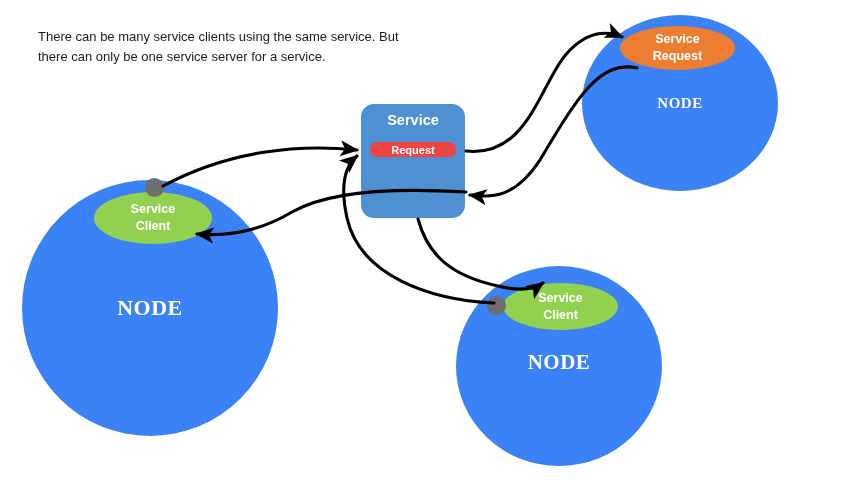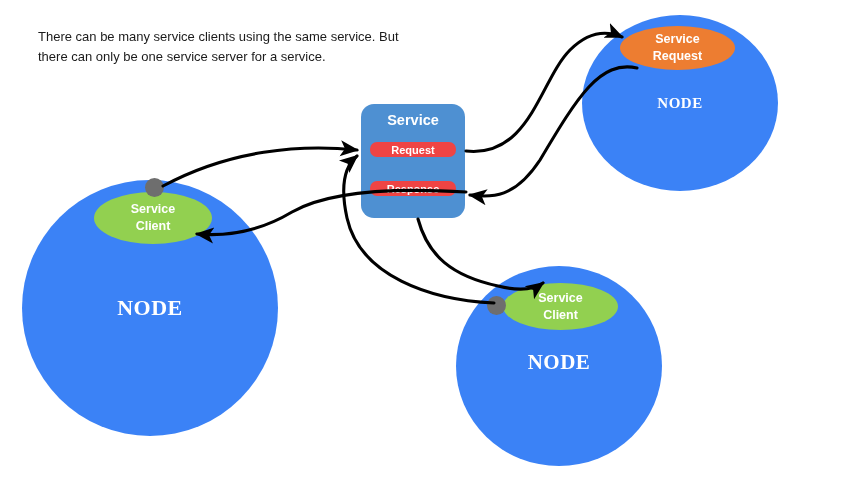--- a/index.html
+++ b/index.html
@@ -147,21 +147,20 @@
   </div>
   <div class="role client" style="left:503px; top:283px; width:115px; height:47px; font-size:12.5px;">
     <span>Service</span>
     <span>Client</span>
   </div>
   <div class="dot" style="left:487px; top:296px;"></div>
 
   <div id="service-box">
     <div id="service-title">Service</div>
     <div class="msg-box" id="request-box">Request</div>
-    <div class="msg-box" id="response-box">Response</div>
   </div>
 
   <svg id="arrows" viewBox="0 0 854 480">
     <defs>
       <marker id="ah" markerWidth="7" markerHeight="7" refX="5.4" refY="3" orient="auto" markerUnits="strokeWidth">
         <path d="M0,0.4 L6,3 L0,5.6 L1.5,3 Z" fill="#000000"></path>
       </marker>
     </defs>
 
     <g fill="none" stroke="#000000" stroke-width="3.1" stroke-linecap="round">

